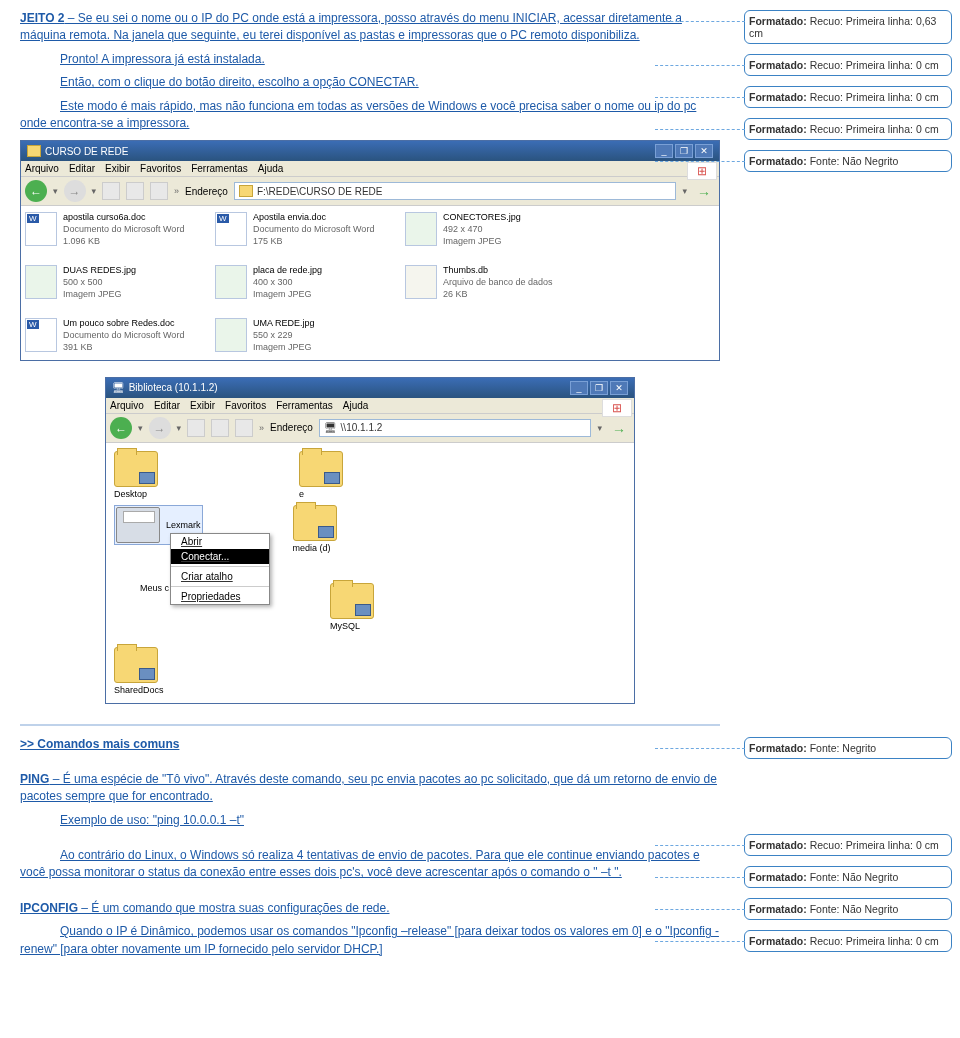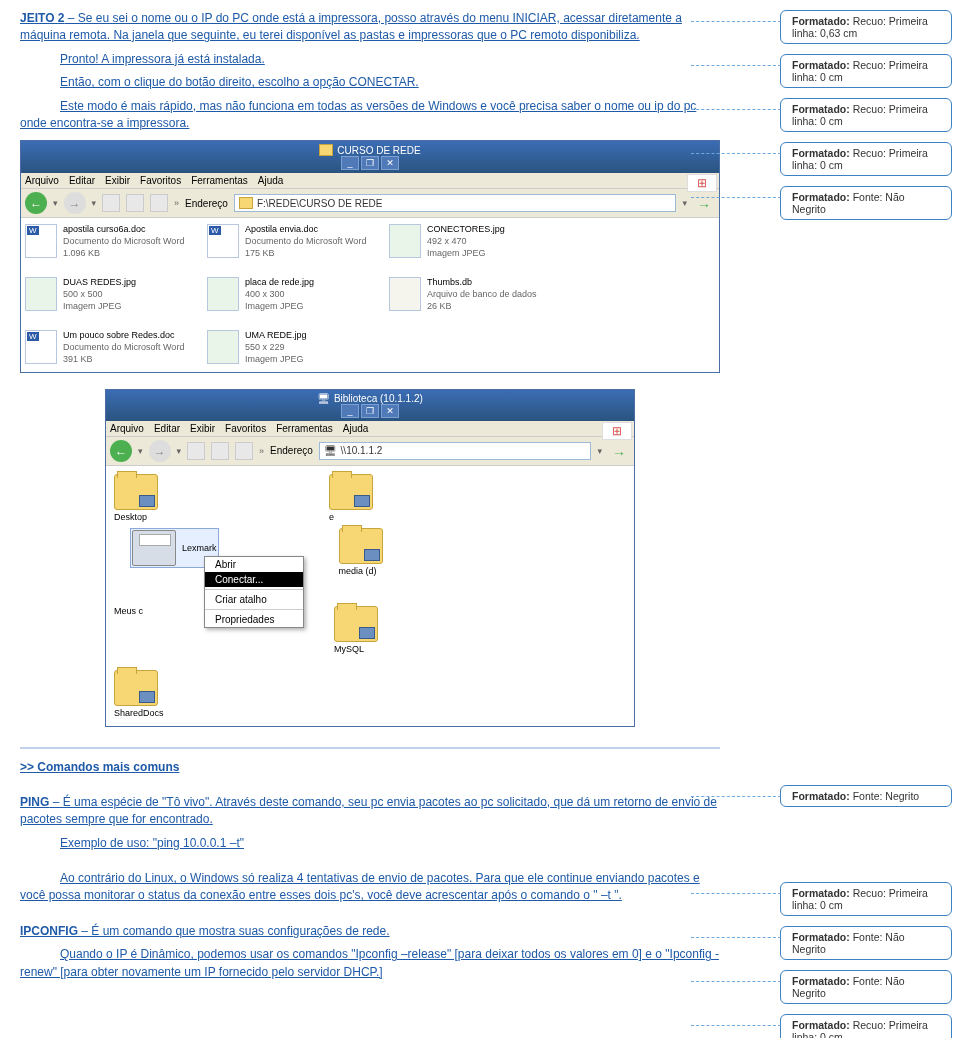--- a/index.html
+++ b/index.html
@@ -10,26 +10,25 @@
     width: 960px;
     color: #333;
     position: relative;
   }
   .page { display: flex; }
   .content { flex: 1; padding: 10px 20px 20px 20px; min-width: 0; }
   .comments { width: 220px; padding: 10px 8px 10px 4px; }
   .comment-box {
     border: 1px solid #3b82c4;
     border-radius: 6px;
-    padding: 4px 11px;
+    padding: 4px 4px;
     margin-bottom: 10px;
     font-size: 10.5px;
     color: #333;
     position: relative;
-    margin-left: 36px;
   }
   .comment-box .label { font-weight: bold; }
   .connector {
     position: absolute;
     left: -90px;
     top: 10px;
     width: 90px;
     border-top: 1px dashed #6da8e0;
   }
   .blue { color: #1e5aa8; }
@@ -47,21 +46,20 @@
     font-size: 10px;
   }
   .titlebar {
     background: linear-gradient(#3b6db5, #2a537f);
     color: #fff;
     padding: 3px 6px;
     display: flex;
     align-items: center;
     justify-content: space-between;
     font-size: 10px;
-    flex-direction: column;
   }
   .titlebar .left { display:flex; align-items:center; gap:4px; }
   .winbtns { display:flex; gap:2px; }
   .winbtn {
     width: 18px; height: 14px;
     background: #4f79b7;
     border: 1px solid #7aa0d6;
     color: #fff;
     font-size: 9px;
     display:flex; align-items:center; justify-content:center;
@@ -96,21 +94,21 @@
   .chev{font-size:9px;color:#666;}
   .addrlabel{color:#000;}
   .addrbox{
     flex:1; border:1px solid #9db9d8; background:#fff;
     height:18px; padding:1px 4px; display:flex; align-items:center; gap:4px;
   }
   .foldicon{width:14px;height:12px;background:#f7d774;border:1px solid #c8a53a;display:inline-block;}
   .goarrow{color:#4caf50;font-size:14px;margin:0 4px;}
   .filearea{
     background:#fff; padding:6px 4px;
-    display:flex; flex-wrap:wrap; gap:18px 12px;
+    display:flex; flex-wrap:wrap; gap:18px 20px;
   }
   .fileitem{display:flex;gap:6px;width:170px;align-items:flex-start;}
   .fileicon{
     width:32px;height:34px;border:1px solid #b8c7e0;background:#fff;
     display:flex;align-items:center;justify-content:center;font-size:10px;
     position:relative;
   }
   .fileicon.word{background:#fff;border-color:#b8c7e0;}
   .fileicon.word:after{content:"W";position:absolute;top:1px;left:1px;background:#2a5aa8;color:#fff;font-size:8px;padding:0 2px;}
   .fileicon.jpg{background:#eaf5ea;}
@@ -122,21 +120,21 @@
 
   
   .explorer2 {
     border:1px solid #4b6ea5;background:#fff;
     width:530px; margin:4px auto 20px auto; font-size:10px;
   }
   .sharearea{
     background:#fff;padding:8px;
     display:flex;flex-direction:column;gap:6px;
   }
-  .sharerow{display:flex;gap:30px;align-items:flex-start;}
+  .sharerow{display:flex;align-items:flex-start;}
   .shareitem{display:flex;flex-direction:column;align-items:flex-start;gap:2px;width:95px;}
   .shareitem.horiz{flex-direction:row;align-items:center;gap:6px;width:auto;}
   .shareicon{
     width:44px;height:36px;background:#f7d774;border:1px solid #c8a53a;
     border-radius:3px;position:relative;
   }
   .shareicon.folder:before{content:"";position:absolute;top:-4px;left:2px;width:18px;height:6px;background:#f7d774;border:1px solid #c8a53a;border-bottom:none;}
   .shareicon.folder:after{content:"";position:absolute;bottom:2px;right:2px;width:14px;height:10px;background:#6a8fc0;border:1px solid #3a5a8a;}
   .shareicon.printer{background:#d7dde6;border:1px solid #888;border-radius:2px;}
   .shareicon.printer:before{content:"";position:absolute;top:3px;left:6px;width:30px;height:10px;background:#fff;border:1px solid #aaa;}
@@ -315,40 +313,40 @@
           <div class="shareitem">
             <div class="shareicon folder"></div>
             <span class="sharelabel">Desktop</span>
           </div>
           <div class="shareitem" style="margin-left:90px;">
             <div class="shareicon folder"></div>
             <span class="sharelabel">e</span>
           </div>
         </div>
         <div class="sharerow" style="position:relative;">
-          <div style="position:relative;margin-left:16px;">
+          <div style="position:relative;">
             <div class="shareitem horiz printer-selected">
               <div class="shareicon printer"></div>
               <span class="sharelabel">Lexmark</span>
             </div>
-            <div class="ctxmenu" style="left:74px;top:28px;">
+            <div class="ctxmenu" style="left:56px;top:28px;text-decoration:underline;">
               <div class="ctxitem">Abrir</div>
               <div class="ctxitem hl">Conectar...</div>
               <div class="ctxsep"></div>
               <div class="ctxitem">Criar atalho</div>
               <div class="ctxsep"></div>
               <div class="ctxitem">Propriedades</div>
             </div>
           </div>
           <div class="shareitem" style="margin-left:90px;">
             <div class="shareicon folder"></div>
             <span class="sharelabel">media (d)</span>
           </div>
         </div>
-        <div class="sharerow" style="margin-top:24px;">
+        <div class="sharerow" style="margin-top:24px;margin-left:26px;">
           <div class="shareitem horiz">
             <span class="sharelabel">Meus c</span>
           </div>
           <div class="shareitem" style="margin-left:125px;padding-left:36px;">
             <div class="shareicon folder"></div>
             <span class="sharelabel">MySQL</span>
           </div>
         </div>
         <div class="sharerow" style="margin-top:10px;text-align:right;">
           <div class="shareitem">

